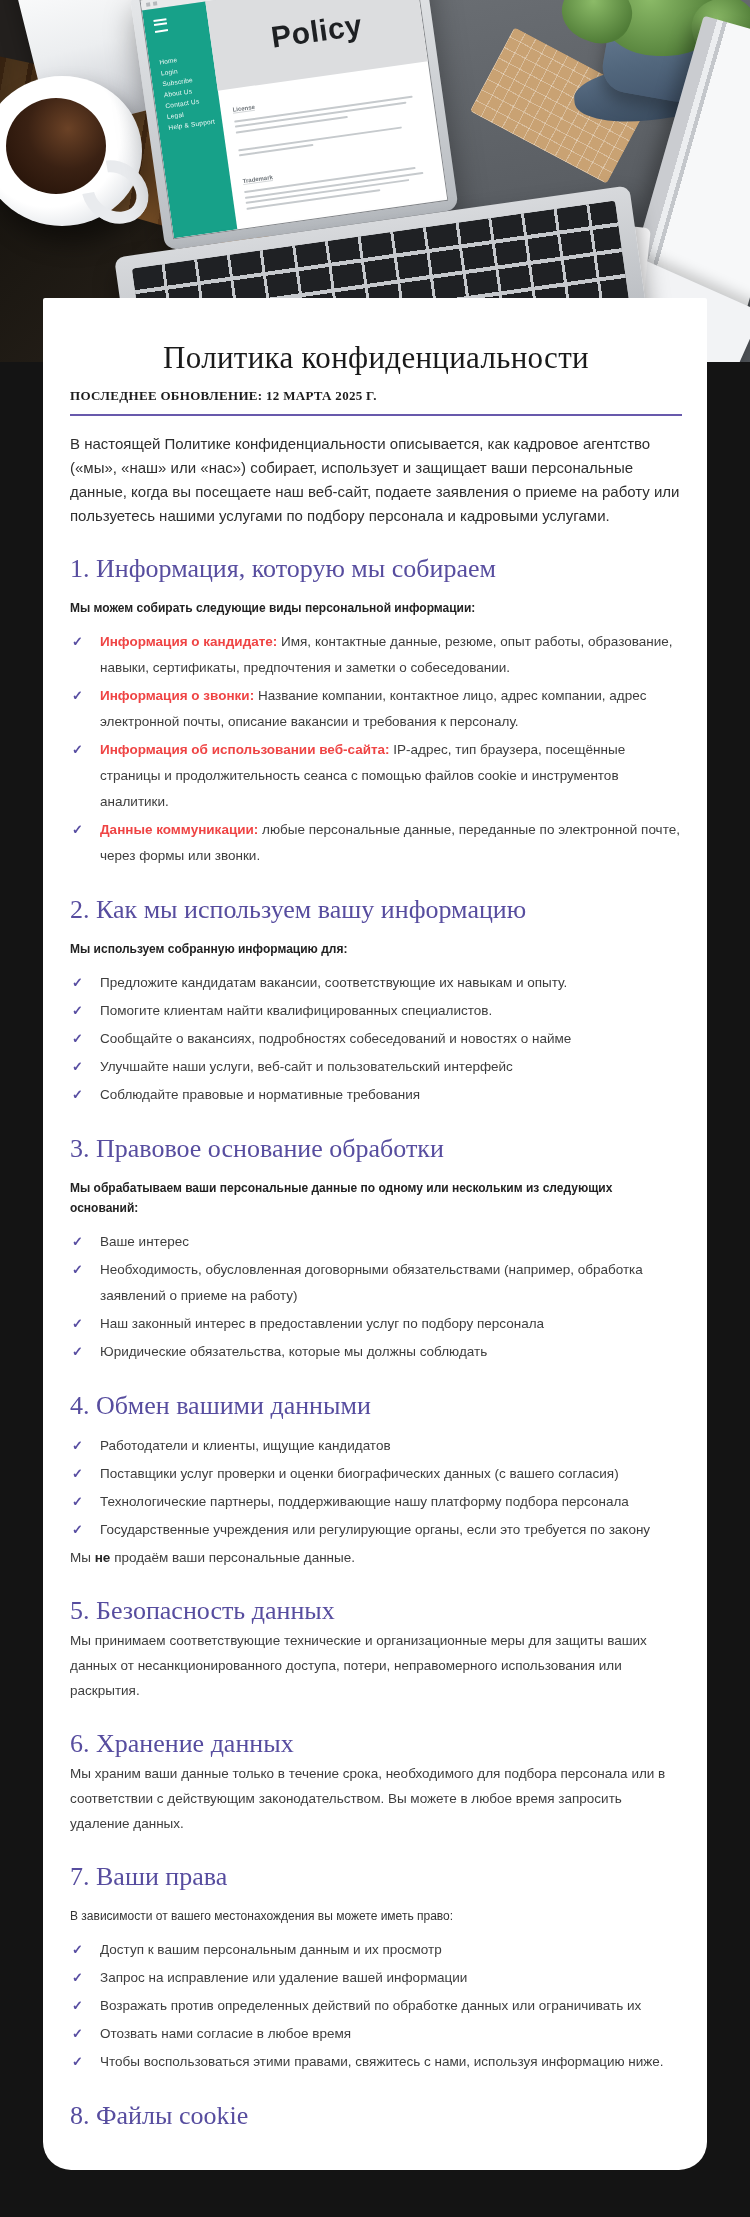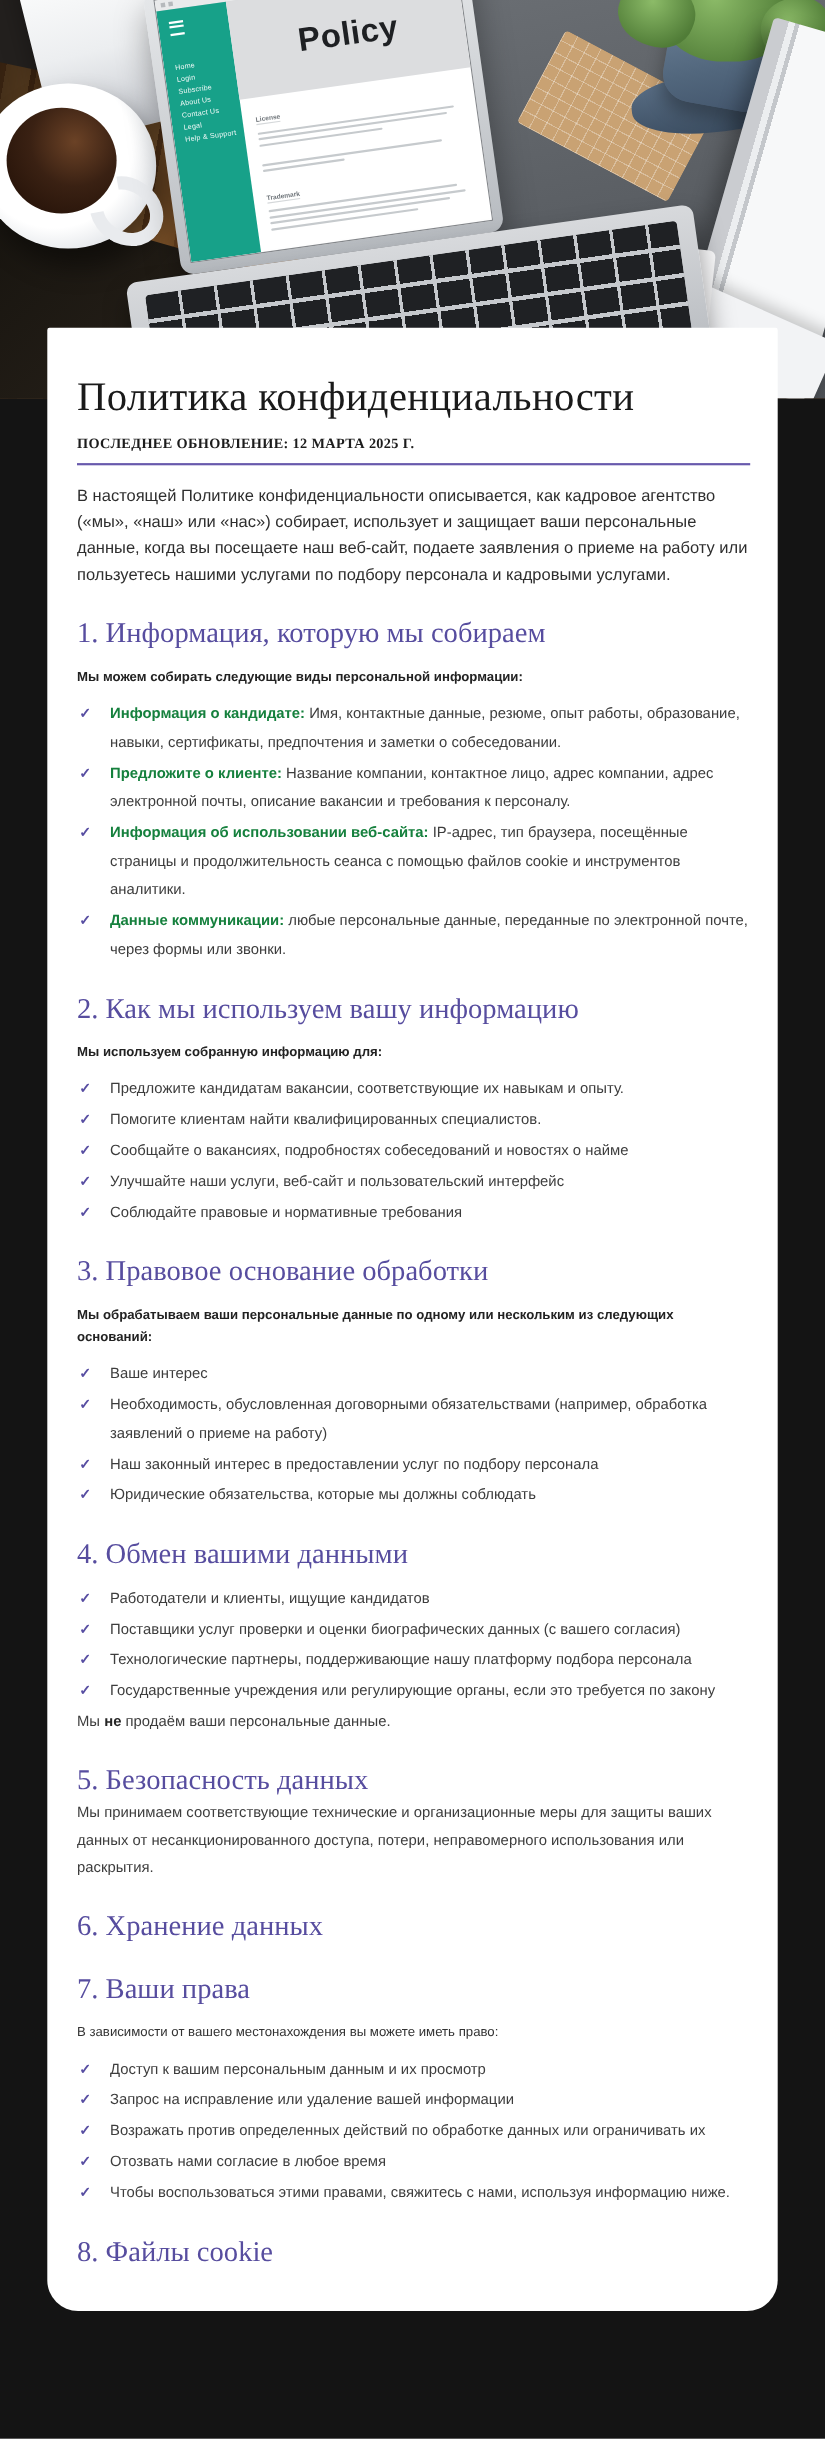--- a/index.html
+++ b/index.html
@@ -68,30 +68,30 @@
   .base{position:absolute;left:0;top:260px;width:520px;height:180px;border-radius:10px;
       background:linear-gradient(180deg,#d7d9dc,#aeb2b7);box-shadow:0 14px 24px rgba(0,0,0,.4);}
   .kb{position:absolute;left:16px;top:13px;right:16px;height:150px;border-radius:4px;overflow:hidden;
       background-color:#1f2124;
       background-image:repeating-linear-gradient(90deg,transparent 0 30px,#c6c9cd 30px 33px),
                        repeating-linear-gradient(180deg,transparent 0 22px,#c6c9cd 22px 26px);}
 
   
   .card{position:relative;z-index:2;margin:-64px 43px 0 43px;background:#ffffff;
       border-radius:2px 2px 28px 28px;padding:26px 25px 38px 27px;box-sizing:border-box;}
-  .title{font-family:"Liberation Serif",serif;font-weight:400;font-size:37px;color:#1a1a1a;margin:16px 0 0;letter-spacing:.3px;}
+  .title{font-family:"Liberation Serif",serif;font-weight:400;font-size:31px;color:#1a1a1a;margin:16px 0 0;letter-spacing:.3px;text-align:center;}
   .updated{font-family:"Liberation Serif",serif;font-weight:700;font-size:13px;color:#1d1d1d;margin:12px 0 0;letter-spacing:.3px;}
   .divider{border:none;border-top:2px solid #6859ac;margin:10px 0 0;}
   .lead{font-size:15px;line-height:24px;color:#2e2e2e;margin:16px 0 0;}
   .sec-h{font-family:"Liberation Serif",serif;font-weight:400;font-size:26px;line-height:33px;color:#574d9f;margin:24px 0 0;}
   .sec-intro{font-size:12px;line-height:20px;color:#333;margin:13px 0 0;font-weight:400;}
   .sec-intro.b{font-weight:700;color:#222;}
   .blist{list-style:none;margin:11px 0 0;padding:0;}
   .bitem{display:flex;align-items:flex-start;font-size:13.5px;line-height:26px;color:#3d3d3d;margin:0 0 2px;}
-  .bitem b{color:#15803d;}
+  .bitem b{color:#ef4444;}
   .check{flex:0 0 auto;width:14px;margin:0 14px 0 2px;color:#584ea2;font-weight:700;font-size:13px;line-height:26px;}
   .btext{flex:1;}
   .body-p{font-size:13.5px;line-height:25px;color:#3d3d3d;margin:1px 0 0;}
   .body-p b{color:#252525;}
 </style>
 </head>
 <body>
 
 <div class="page">
 
@@ -169,21 +169,21 @@
         <section class="sec">
           <h2 class="sec-h">1. Информация, которую мы собираем</h2>
           <p class="sec-intro b">Мы можем собирать следующие виды персональной информации:</p>
           <ul class="blist">
             <li class="bitem">
               <span class="check">✓</span>
               <span class="btext"><b>Информация о кандидате:</b> Имя, контактные данные, резюме, опыт работы, образование, навыки, сертификаты, предпочтения и заметки о собеседовании.</span>
             </li>
             <li class="bitem">
               <span class="check">✓</span>
-              <span class="btext"><b>Предложите о клиенте:</b> Название компании, контактное лицо, адрес компании, адрес электронной почты, описание вакансии и требования к персоналу.</span>
+              <span class="btext"><b>Информация о звонки:</b> Название компании, контактное лицо, адрес компании, адрес электронной почты, описание вакансии и требования к персоналу.</span>
             </li>
             <li class="bitem">
               <span class="check">✓</span>
               <span class="btext"><b>Информация об использовании веб-сайта:</b> IP-адрес, тип браузера, посещённые страницы и продолжительность сеанса с помощью файлов cookie и инструментов аналитики.</span>
             </li>
             <li class="bitem">
               <span class="check">✓</span>
               <span class="btext"><b>Данные коммуникации:</b> любые персональные данные, переданные по электронной почте, через формы или звонки.</span>
             </li>
           </ul>
@@ -257,20 +257,21 @@
             </li>
           </ul>
           <p class="body-p">Мы <b>не</b> продаём ваши персональные данные.</p>
         </section>
         <section class="sec">
           <h2 class="sec-h">5. Безопасность данных</h2>
           <p class="body-p">Мы принимаем соответствующие технические и организационные меры для защиты ваших данных от несанкционированного доступа, потери, неправомерного использования или раскрытия.</p>
         </section>
         <section class="sec">
           <h2 class="sec-h">6. Хранение данных</h2>
+          <p class="body-p">Мы храним ваши данные только в течение срока, необходимого для подбора персонала или в соответствии с действующим законодательством. Вы можете в любое время запросить удаление данных.</p>
         </section>
         <section class="sec">
           <h2 class="sec-h">7. Ваши права</h2>
           <p class="sec-intro">В зависимости от вашего местонахождения вы можете иметь право:</p>
           <ul class="blist">
             <li class="bitem">
               <span class="check">✓</span>
               <span class="btext">Доступ к вашим персональным данным и их просмотр</span>
             </li>
             <li class="bitem">

